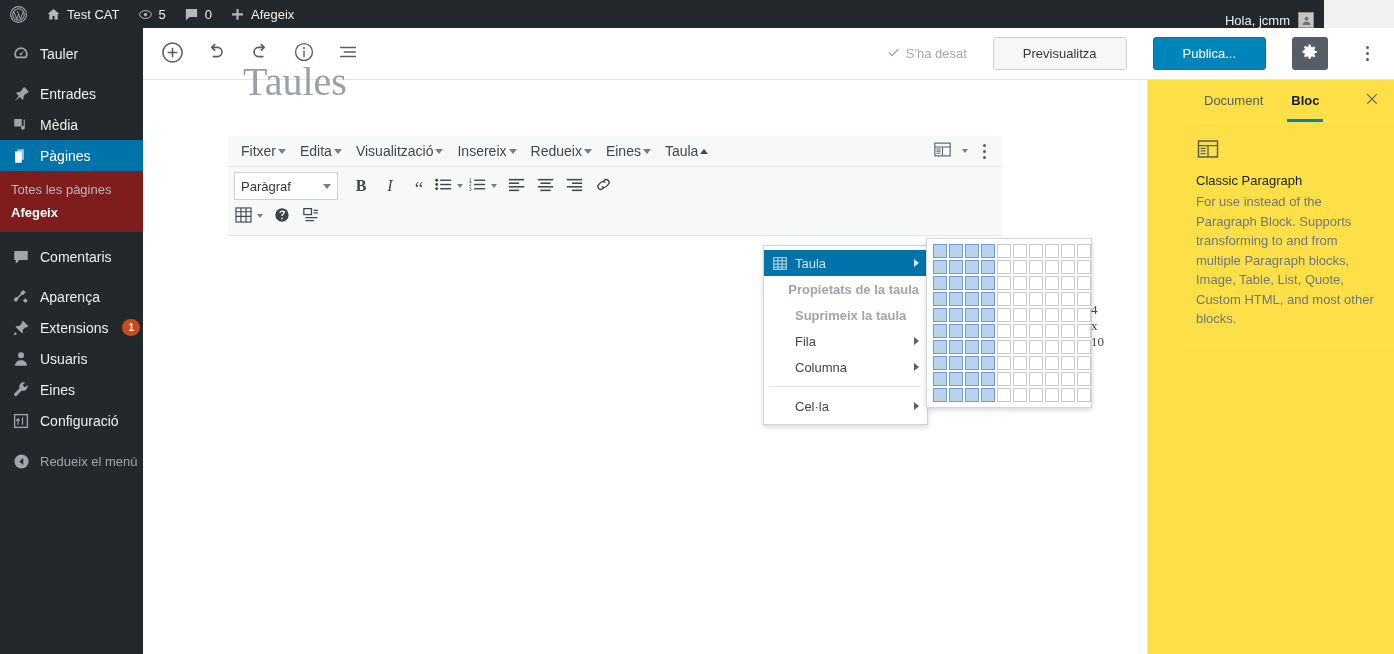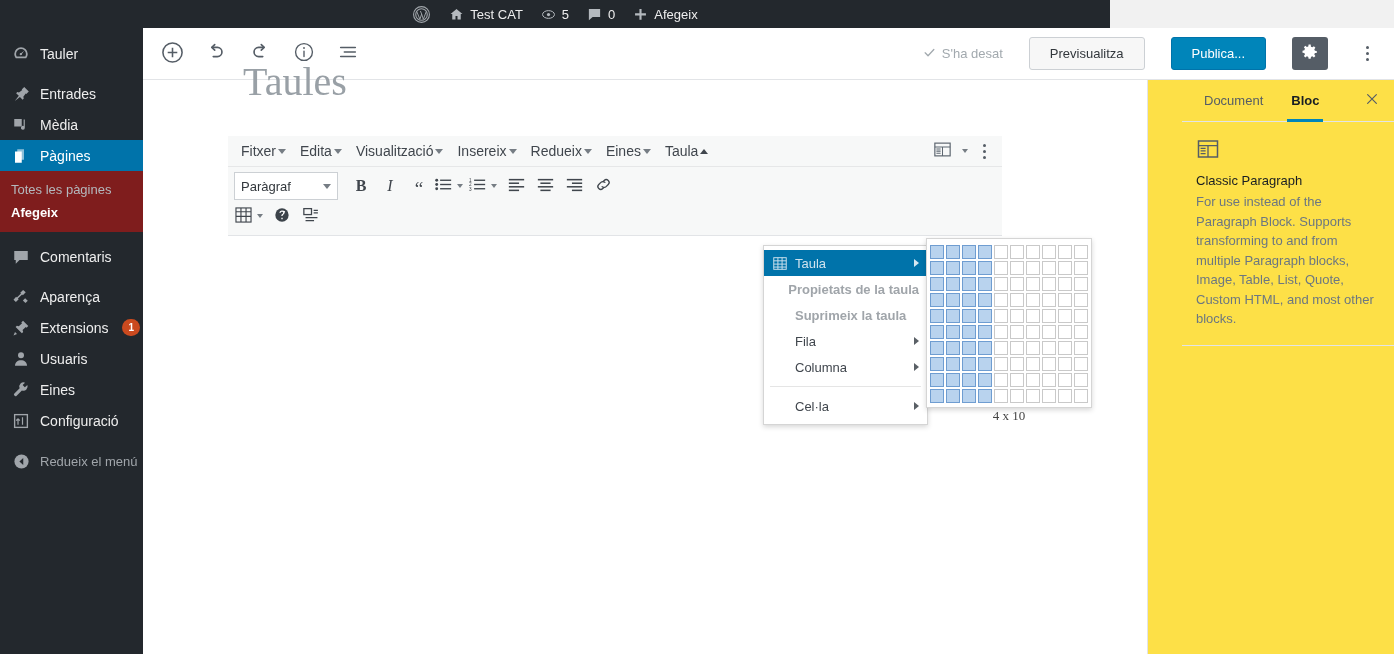--- a/index.html
+++ b/index.html
@@ -8,25 +8,24 @@
     width:1394px; height:654px;
     font-family:"Liberation Sans", sans-serif;
     font-size:13px;
     background:#f1f1f1;
     overflow:hidden;
     -webkit-font-smoothing:antialiased;
   }
 
   
   #adminbar {
-    position:absolute; top:0; left:0; width:1110px; height:28px;
+    position:absolute; top:0; left:0; width:1324px; height:28px;
     background:#23282d; color:#eee;
-    display:flex; align-items:center;
+    display:flex; align-items:flex-end;
     font-size:13px;
-    flex-direction:column;
   }
   .ab-group { display:flex; align-items:center; }
   .ab-item {
     display:flex; align-items:center; gap:6px;
     height:28px; padding:0 9px; color:#b4b9be; white-space:nowrap;
   }
   .ab-item .lbl { color:#eee; }
   .ab-logo { font-size:17px; color:#a0a5aa; line-height:1; }
   .ab-spacer { flex:1 1 auto; }
   .ab-right { display:flex; align-items:center; padding-right:10px; gap:8px; }
@@ -81,21 +80,21 @@
   .hdr-left { display:flex; align-items:center; gap:8px; padding-left:11px; }
   .hdr-btn {
     width:36px; height:36px; border-radius:50%;
     display:flex; align-items:center; justify-content:center;
     color:#555d66; background:transparent; border:none;
   }
   .hdr-right { margin-left:auto; display:flex; align-items:center; gap:26px; padding-right:14px; }
   .saved-note { display:flex; align-items:center; gap:6px; color:#a2a9ae; font-size:13px; }
   .btn {
     font-family:"Liberation Sans", sans-serif;
-    font-size:13px; height:33px; padding:0 20px;
+    font-size:13px; height:33px; padding:0 29px;
     border-radius:3px; display:flex; align-items:center; justify-content:center;
     white-space:nowrap;
   }
   .btn-secondary { background:#f7f7f7; border:1px solid #ccd0d4; color:#32373c; }
   .btn-primary { background:#0085ba; border:1px solid #0073aa; color:#fff; }
   .gear-btn {
     width:36px; height:33px; background:#555d66; border-radius:3px;
     display:flex; align-items:center; justify-content:center; color:#fff;
   }
   .kebab {
@@ -182,21 +181,21 @@
   .dd-item.selected .dd-arrow { border-left-color:#d6e7f1; }
   .dd-item.disabled { color:#a0a5aa;font-weight:bold; }
   .dd-sep { height:1px; background:#e5e5e5; margin:6px 6px; }
 
   
   #grid-picker {
     position:absolute; left:926px; top:238px; width:166px; height:170px;
     background:#fff; border:1px solid #d5d5d5;
     box-shadow:0 2px 5px rgba(0,0,0,.16);
     z-index:41; padding:6px;
-    display:flex; flex-direction:column; align-items:center;
+    display:flex; flex-direction:row; align-items:center;
   }
   #grid { display:grid; grid-template-columns:repeat(10, 14px); gap:2px; }
   .gcell { width:14px; height:14px; border:1px solid #c9c9c9; background:#fff; }
   .gcell.on { border-color:#6f9dd1; background:#b9d3ee; }
   #grid-label {
     margin-top:5px; font-size:13px; color:#444;
     font-family:"Liberation Serif", serif;
   }
 
   

